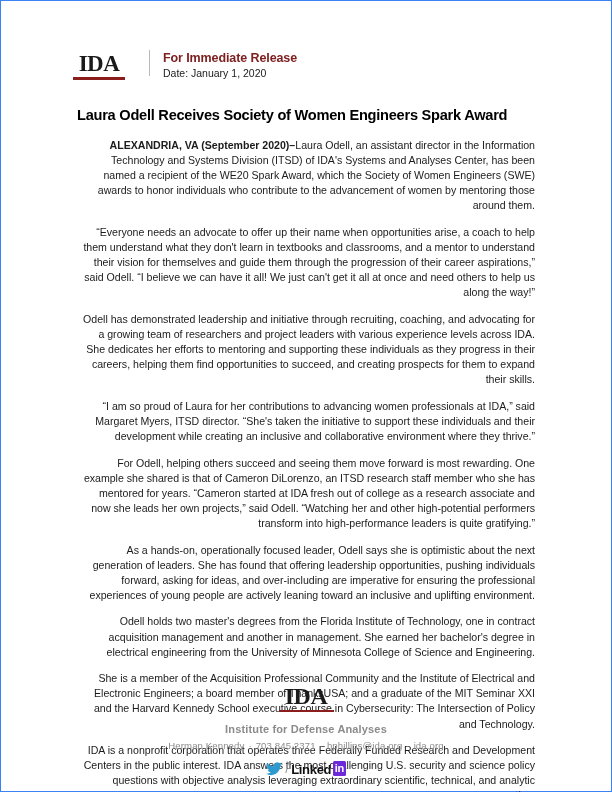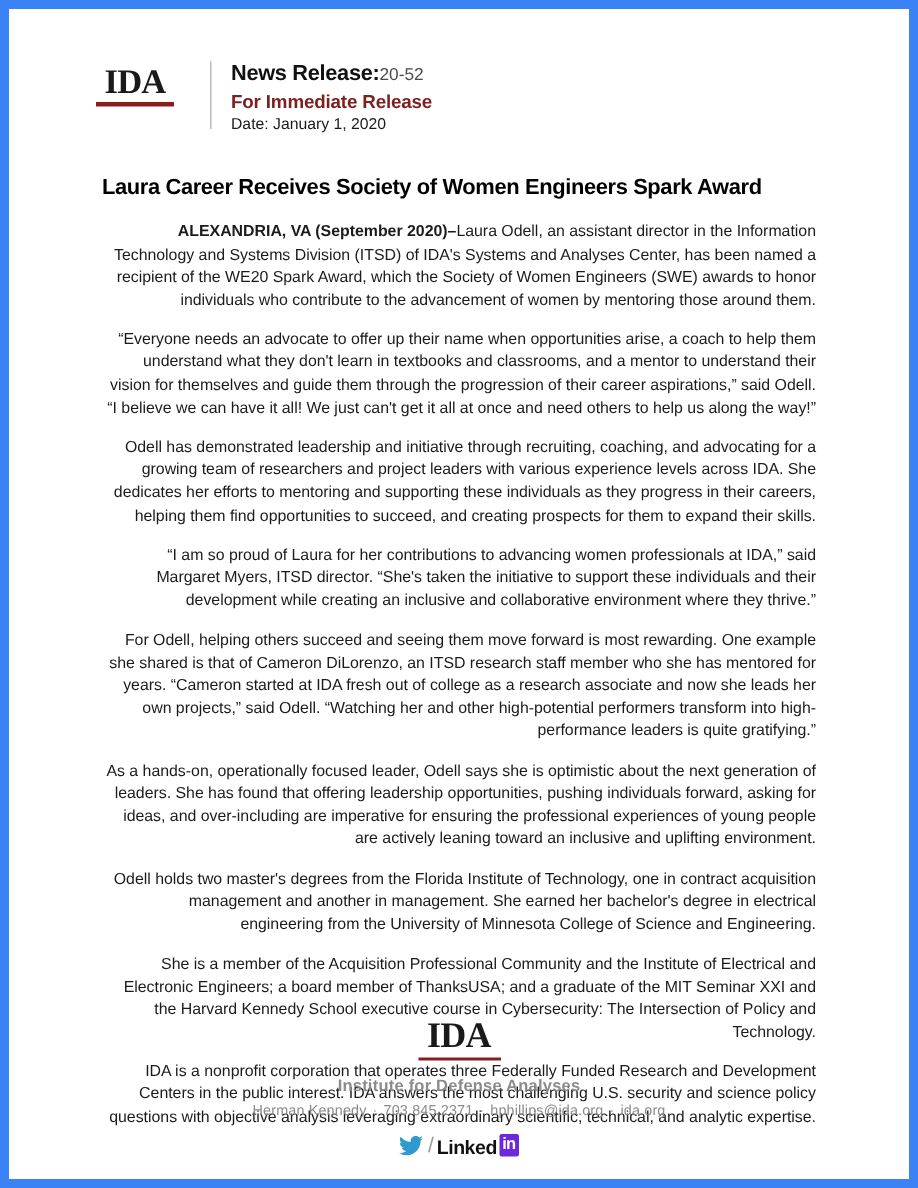--- a/index.html
+++ b/index.html
@@ -13,22 +13,22 @@
     overflow: hidden;
     font-family: "Liberation Sans", sans-serif;
     color: #000000;
   }
   .page {
     position: relative;
     width: 612px;
     height: 792px;
     box-sizing: border-box;
     background: #ffffff;
-    border: 6px solid #3b82f6;
-    padding: 2px;
+    border: 1px solid #3b82f6;
+    padding: 16px;
   }
   .content {
     padding: 0 60px;
   }
 
   
   .masthead {
     display: flex;
     align-items: flex-start;
     padding: 31px 0 0 0;
@@ -213,27 +213,26 @@
 
   <div class="content">
 
     <div class="masthead">
       <div class="logo-block">
         <div class="logo-wordmark">IDA</div>
         <div class="logo-rule"></div>
       </div>
       <div class="masthead-divider"></div>
       <div class="masthead-text">
-        <div class="mh-line1"><span>News Release:</span><span class="mh-number">20-52</span></div>
         <div class="mh-line2">For Immediate Release</div>
         <div class="mh-line3">Date: January 1, 2020</div>
       </div>
     </div>
 
-    <div class="headline">Laura Career Receives Society of Women Engineers Spark Award</div>
+    <div class="headline">Laura Odell Receives Society of Women Engineers Spark Award</div>
 
     <div class="body-copy">
       <p class="para"><b>ALEXANDRIA, VA (September 2020)–</b><span>Laura Odell, an assistant director in the Information Technology and Systems Division (ITSD) of IDA's Systems and Analyses Center, has been named a recipient of the WE20 Spark Award, which the Society of Women Engineers (SWE) awards to honor individuals who contribute to the advancement of women by mentoring those around them.</span></p>
       <p class="para">“Everyone needs an advocate to offer up their name when opportunities arise, a coach to help them understand what they don't learn in textbooks and classrooms, and a mentor to understand their vision for themselves and guide them through the progression of their career aspirations,” said Odell. “I believe we can have it all! We just can't get it all at once and need others to help us along the way!”</p>
       <p class="para">Odell has demonstrated leadership and initiative through recruiting, coaching, and advocating for a growing team of researchers and project leaders with various experience levels across IDA. She dedicates her efforts to mentoring and supporting these individuals as they progress in their careers, helping them find opportunities to succeed, and creating prospects for them to expand their skills.</p>
       <p class="para">“I am so proud of Laura for her contributions to advancing women professionals at IDA,” said Margaret Myers, ITSD director. “She's taken the initiative to support these individuals and their development while creating an inclusive and collaborative environment where they thrive.”</p>
       <p class="para">For Odell, helping others succeed and seeing them move forward is most rewarding. One example she shared is that of Cameron DiLorenzo, an ITSD research staff member who she has mentored for years. “Cameron started at IDA fresh out of college as a research associate and now she leads her own projects,” said Odell. “Watching her and other high-potential performers transform into high-performance leaders is quite gratifying.”</p>
       <p class="para">As a hands-on, operationally focused leader, Odell says she is optimistic about the next generation of leaders. She has found that offering leadership opportunities, pushing individuals forward, asking for ideas, and over-including are imperative for ensuring the professional experiences of young people are actively leaning toward an inclusive and uplifting environment.</p>
       <p class="para">Odell holds two master's degrees from the Florida Institute of Technology, one in contract acquisition management and another in management. She earned her bachelor's degree in electrical engineering from the University of Minnesota College of Science and Engineering.</p>
       <p class="para">She is a member of the Acquisition Professional Community and the Institute of Electrical and Electronic Engineers; a board member of ThanksUSA; and a graduate of the MIT Seminar XXI and the Harvard Kennedy School executive course in Cybersecurity: The Intersection of Policy and Technology.</p>

